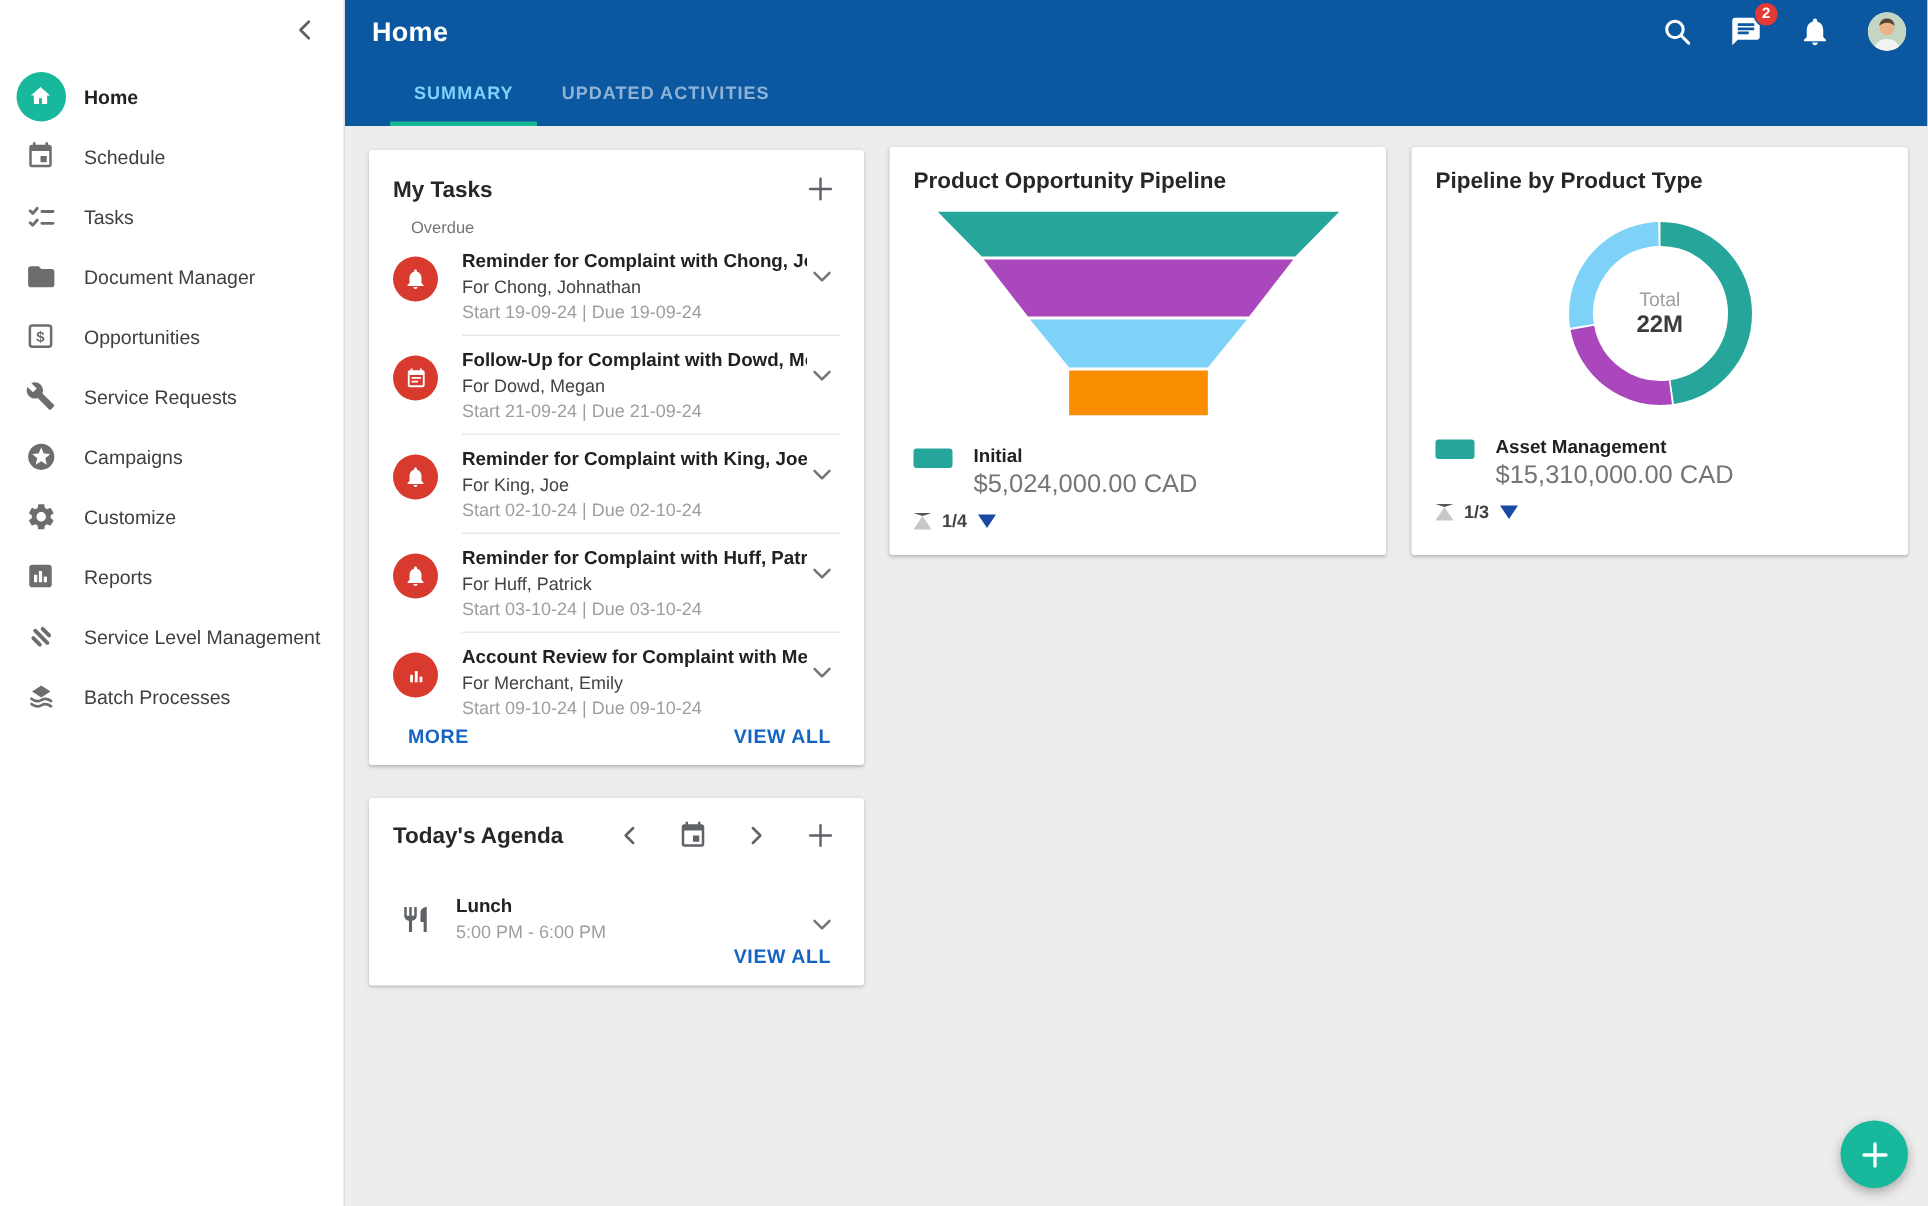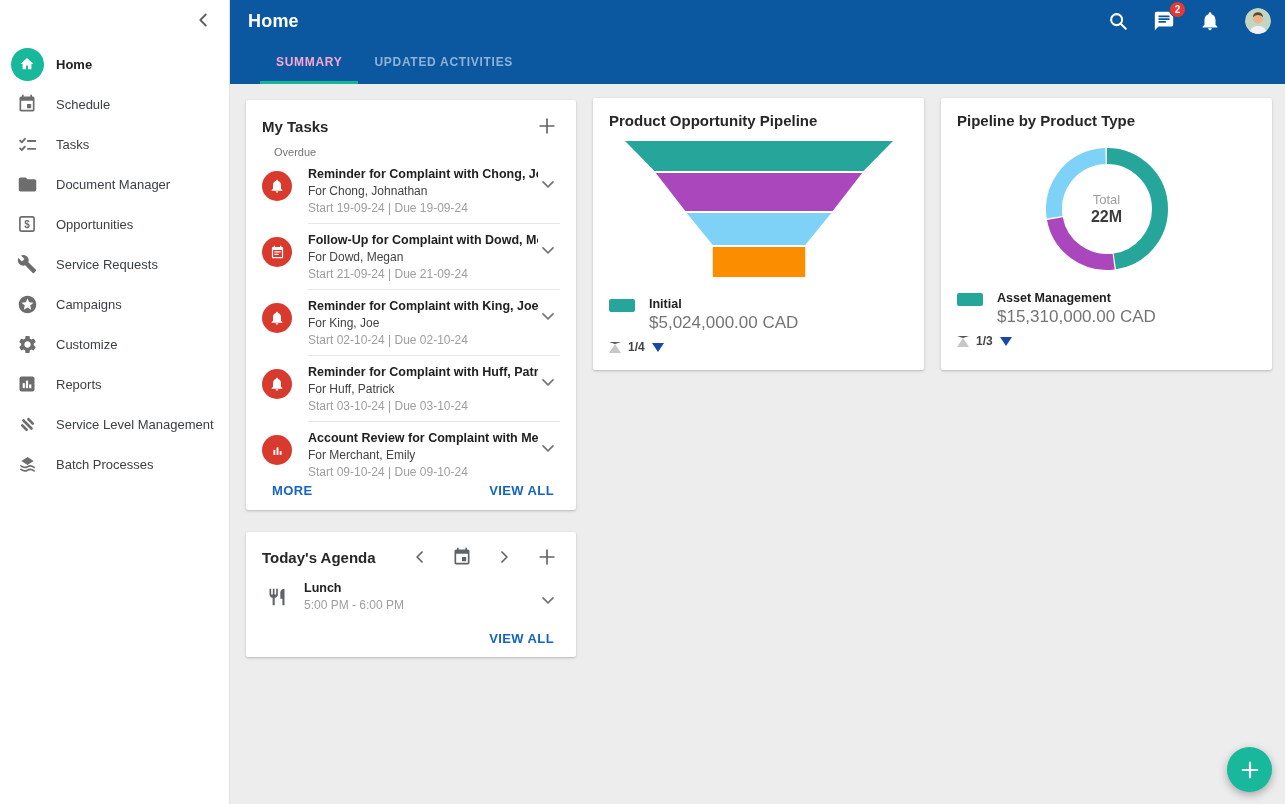--- a/index.html
+++ b/index.html
@@ -31,21 +31,21 @@
   .topbar-actions { margin-left:auto; display:flex; align-items:center; gap:22px; padding-right:2px; }
   .action-btn { position:relative; width:24px; height:24px; color:#ffffff; background:none; border:none; cursor:pointer; }
   .badge { position:absolute; top:-8px; right:-9px; background:#e53935; color:#fff; font-size:10px;
     font-weight:700; min-width:17px; height:17px; border-radius:9px; display:flex;
     align-items:center; justify-content:center; padding:0 4px; border:1px solid #0b58a0; }
   .avatar { width:26px; height:26px; border-radius:50%; overflow:hidden; cursor:pointer; border:none; background:none; padding:0; }
   .tabs { display:flex; height:42px; padding-left:30px; }
   .tab { display:flex; align-items:center; padding:0 16px; font-size:12px; font-weight:700;
     letter-spacing:.7px; color:#8fb3d6; border:none; background:none; cursor:pointer;
     border-bottom:3px solid transparent; }
-  .tab.active { color:#f9a8d4; border-bottom-color:#14b795; }
+  .tab.active { color:#7dd3fc; border-bottom-color:#14b795; }
 
   
   .content { position:absolute; left:230px; top:84px; right:0; bottom:0; background:#ededed; }
   .card { position:absolute; background:#fff; border-radius:2px;
     box-shadow:0 1px 2px rgba(0,0,0,.16), 0 1px 4px rgba(0,0,0,.08); }
   .card-title { font-size:15px; font-weight:700; color:#272727; }
 
   
   .tasks-card { left:16px; top:16px; width:330px; height:410px; padding:14px 16px 12px; }
   .card-head { display:flex; align-items:center; justify-content:space-between; }
@@ -60,21 +60,21 @@
   .task-dates { font-size:12px; color:#9e9e9e; margin-top:3px; }
   .chev-btn { width:22px; height:22px; color:#757575; background:none; border:none; cursor:pointer; margin-top:6px; flex:0 0 22px; }
   .task-divider { height:1px; background:#e8e8e8; margin-left:46px; }
   .card-footer { position:absolute; left:26px; right:22px; bottom:12px; display:flex; justify-content:space-between; }
   .link-btn { font-size:13px; font-weight:700; color:#1565c0; letter-spacing:.4px;
     background:none; border:none; cursor:pointer; font-family:inherit; }
 
   
   .agenda-card { left:16px; top:448px; width:330px; height:125px; padding:13px 16px 10px; }
   .agenda-tools { display:flex; align-items:center; gap:18px; }
-  .agenda-row { display:flex; align-items:center; margin-top:12px; }
+  .agenda-row { display:flex; align-items:center; margin-top:28px; }
   .agenda-glyph { width:30px; color:#5f6368; flex:0 0 30px; display:flex; justify-content:center; }
   .agenda-footer { position:absolute; right:22px; bottom:10px; }
 
   
   .funnel-card { left:363px; top:14px; width:331px; height:272px; padding:14px 16px; }
   .donut-card { left:711px; top:14px; width:331px; height:272px; padding:14px 16px; }
   .funnel-svg { margin:12px auto 0; }
   .legend { margin-top:20px; display:flex; align-items:flex-start; }
   .legend-swatch { width:26px; height:13px; border-radius:2px; margin-top:2px; flex:0 0 26px; }
   .legend-text { margin-left:14px; }

